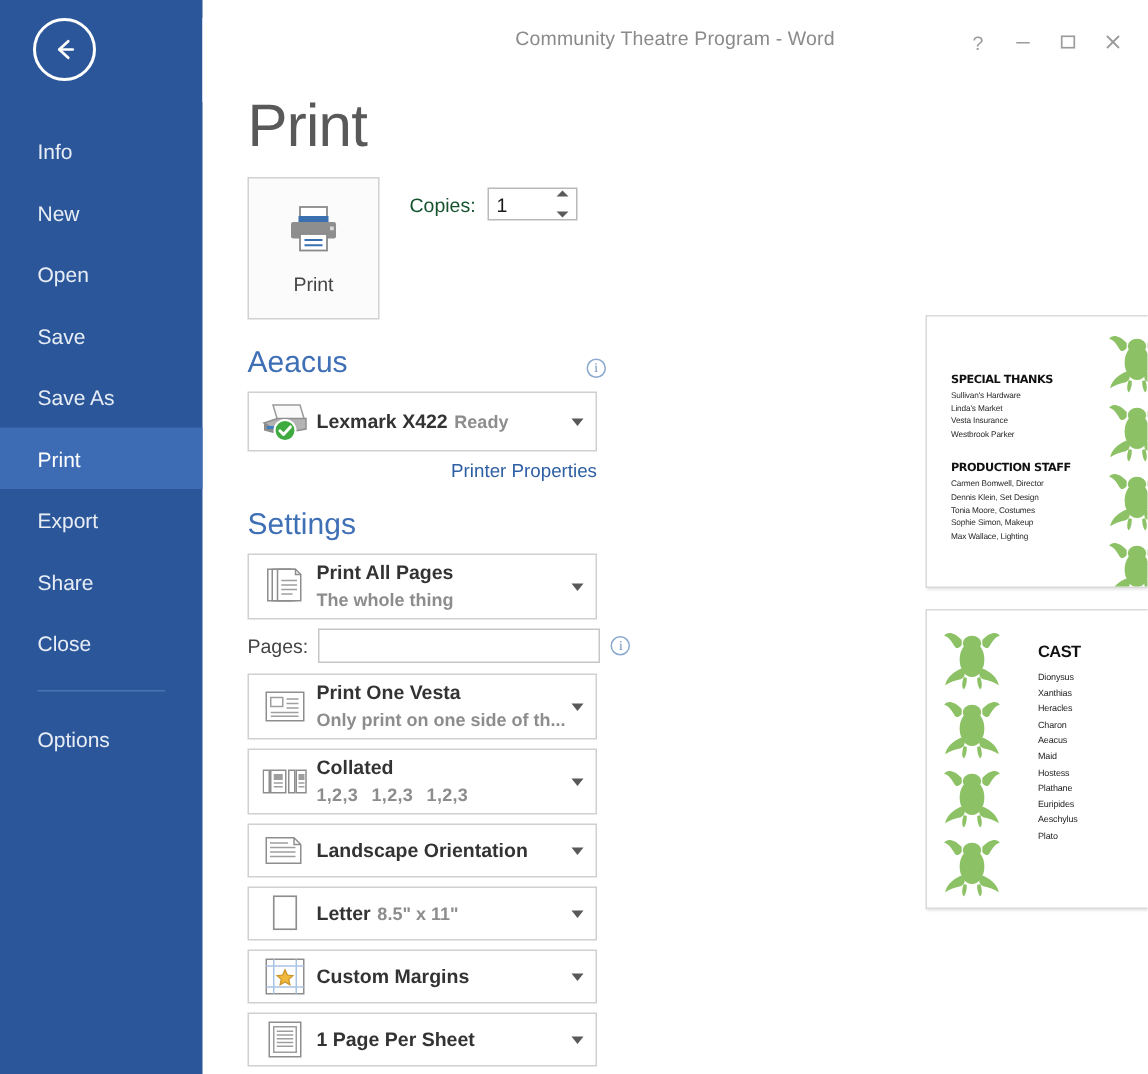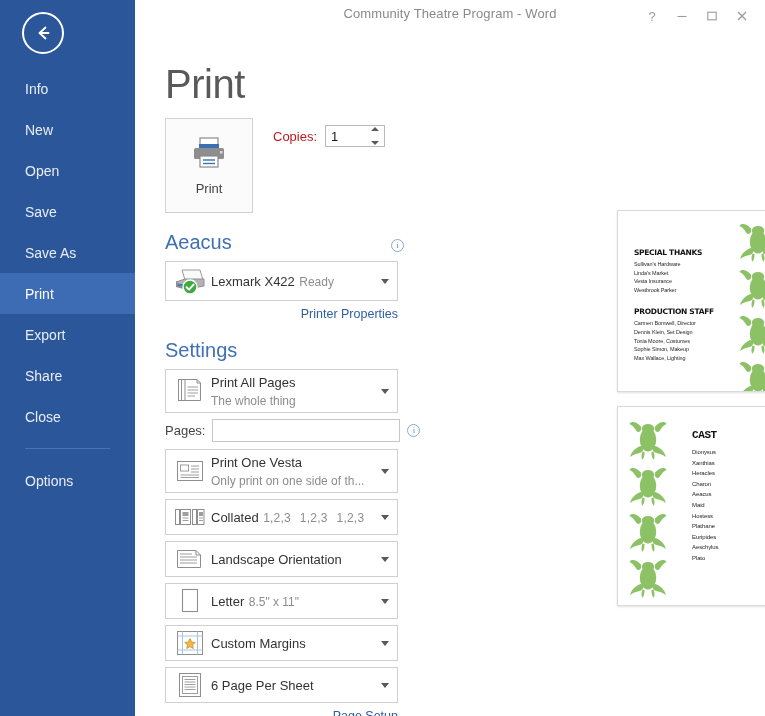--- a/index.html
+++ b/index.html
@@ -8,21 +8,21 @@
     width:765px; height:716px;
     font-family:"Liberation Sans", sans-serif;
     background:#ffffff;
     color:#444444;
     overflow:hidden;
     position:relative;
   }
 
   
   .titlebar {
-    position:absolute; top:0; left:135px; right:0; height:56px;
+    position:absolute; top:12px; left:135px; right:0; height:56px;
     background:#ffffff;
   }
   .title-text {
     position:absolute; top:6px; left:0; right:0;
     text-align:center; font-size:13px; color:#8a8a8a;
     letter-spacing:.1px;
   }
   .win-btns {
     position:absolute; top:5px; right:8px;
     display:flex; align-items:center; gap:0px;
@@ -51,21 +51,21 @@
   .nav {
     position:absolute; top:0; left:0; width:135px; height:716px;
     background:#2b579a;
   }
   .back-btn {
     position:absolute; top:12px; left:22px;
     width:42px; height:42px; border-radius:50%;
     border:2px solid #ffffff;
     display:flex; align-items:center; justify-content:center;
   }
-  .nav-list { position:absolute; top:68px; left:0; width:135px; }
+  .nav-list { position:absolute; top:80px; left:0; width:135px; }
   .nav-item {
     height:41px; display:flex; align-items:center;
     padding-left:25px; color:#e8edf5; font-size:14px;
   }
   .nav-item.selected { background:#3d6cb5; color:#ffffff; }
   .nav-sep { height:1px; background:#4a74b0; margin:11px 25px 11px 25px; }
 
   
   .main { position:absolute; top:0; left:135px; right:0; bottom:0; }
   .page-title {
@@ -77,21 +77,21 @@
 
   
   .print-row { position:relative; height:95px; }
   .print-btn {
     position:absolute; left:0; top:0; width:88px; height:95px;
     border:1px solid #d2d2d2; background:#fbfbfb;
     display:flex; flex-direction:column; align-items:center; justify-content:center; gap:6px;
   }
   .print-btn .lbl { font-size:13px; color:#444; }
   .copies-wrap { position:absolute; left:108px; top:7px; display:flex; align-items:center; gap:8px; }
-  .copies-label { font-size:13px; color:#b91c1c; }
+  .copies-label { font-size:13px; color:#14532d; }
   .spinner { position:relative; width:60px; height:22px; border:1px solid #b9b9b9; background:#fff; }
   .spinner input {
     width:100%; height:100%; border:0; outline:none; background:transparent;
     font-family:inherit; font-size:13px; color:#1a1a1a; padding:0 16px 0 5px;
   }
   .spin-arrows {
     position:absolute; right:4px; top:1px; height:18px; width:9px;
     display:flex; flex-direction:column; justify-content:space-between;
   }
   .tri-up { width:0;height:0;border-left:4px solid transparent;border-right:4px solid transparent;border-bottom:4px solid #5a5a5a; }
@@ -104,21 +104,21 @@
   .info-i {
     position:absolute; right:6px; top:8px;
     width:13px; height:13px; border-radius:50%; border:1px solid #8aa8cf;
     color:#6f8fbd; font-size:9px; line-height:11px; text-align:center;
     font-family:"Liberation Serif", serif;
   }
 
   .combo {
     position:relative; width:233px; min-height:36px;
     border:1px solid #d0d0d0; background:#fff;
-    display:flex; align-items:center; padding:3px 22px 3px 3px; margin-bottom:6px;
+    display:flex; align-items:center; padding:3px 22px 3px 3px; margin-bottom:6px;font-weight:bold;
   }
   .combo .ic { width:42px; flex:0 0 42px; display:flex; align-items:center; justify-content:center; }
   .combo .txt { flex:1; min-width:0; }
   .combo .t1 { font-size:13px; color:#333; line-height:16px; white-space:nowrap; overflow:hidden; }
   .combo .t2 { font-size:12px; color:#8d8d8d; line-height:15px; white-space:nowrap; overflow:hidden; }
   .combo .caret {
     position:absolute; right:8px; top:50%; margin-top:-2px;
     width:0;height:0;border-left:4px solid transparent;border-right:4px solid transparent;border-top:5px solid #595959;
   }
   .combo.printer { min-height:40px; }
@@ -156,21 +156,21 @@
 
   .pg-frogs { position:absolute; display:flex; flex-direction:column; gap:2px; }
   .frog { width:44px; height:44px; }
 
   .p1-left { position:absolute; left:16px; top:17px; width:96px;margin-top:20px; }
   .p1-h { font-family:"DejaVu Sans", sans-serif; font-weight:bold; font-size:7.5px; color:#111; letter-spacing:-.3px; margin-bottom:3px; }
   .p1-i { font-size:5.5px; color:#2a2a2a; line-height:8.6px; letter-spacing:-.1px; }
 
   .p2-cols { position:absolute; left:74px; top:22px; display:flex; gap:28px; }
   .p2-col { width:62px; }
-  .p2-h { font-family:Liberation Mono, monospace; font-weight:bold; font-size:11px; color:#111; letter-spacing:-.4px; margin-bottom:6px; }
+  .p2-h { font-family:Liberation Sans, sans-serif; font-weight:bold; font-size:11px; color:#111; letter-spacing:-.4px; margin-bottom:6px; }
   .p2-i { font-size:6px; color:#1f1f1f; line-height:10.6px; letter-spacing:-.1px; }
 </style>
 </head>
 <body>
 
 <div class="nav">
   <div class="back-btn">
     <svg width="20" height="20" viewBox="0 0 20 20" aria-hidden="true">
       <path d="M12.5 4.5 L6.5 10 L12.5 15.5" fill="none" stroke="#ffffff" stroke-width="1.8" stroke-linecap="round" stroke-linejoin="round"></path>
       <line x1="6.8" y1="10" x2="15.5" y2="10" stroke="#ffffff" stroke-width="1.8" stroke-linecap="round"></line>
@@ -419,21 +419,21 @@
           <rect x="2.5" y="1.5" width="21" height="23" fill="#fff" stroke="#8e8e8e" stroke-width="1"></rect>
           <rect x="5.5" y="4.5" width="15" height="17" fill="none" stroke="#9e9e9e" stroke-width="1"></rect>
           <line x1="7.5" y1="7.5" x2="18.5" y2="7.5" stroke="#9e9e9e" stroke-width="1"></line>
           <line x1="7.5" y1="10" x2="18.5" y2="10" stroke="#9e9e9e" stroke-width="1"></line>
           <line x1="7.5" y1="12.5" x2="18.5" y2="12.5" stroke="#9e9e9e" stroke-width="1"></line>
           <line x1="7.5" y1="15" x2="18.5" y2="15" stroke="#9e9e9e" stroke-width="1"></line>
           <line x1="7.5" y1="17.5" x2="18.5" y2="17.5" stroke="#9e9e9e" stroke-width="1"></line>
         </svg>
       </span>
       <span class="txt">
-        <span class="t1">6 Page Per Sheet</span>
+        <span class="t1">1 Page Per Sheet</span>
       </span>
       <span class="caret"></span>
     </div>
 
     <a class="link" href="#">Page Setup</a>
   </div>
 
   <div class="preview">
 
     <div class="sheet sheet1">

